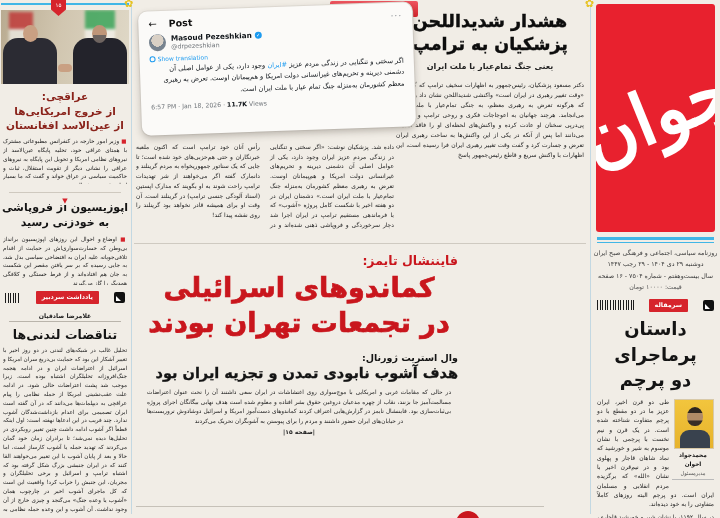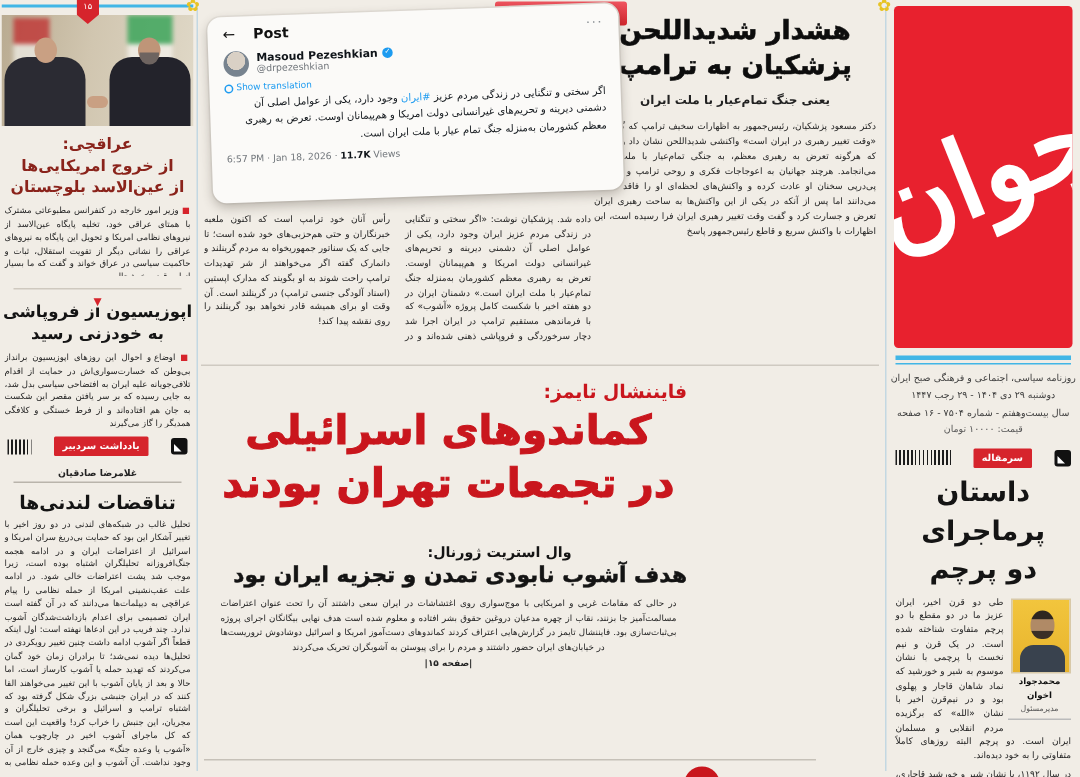--- a/index.html
+++ b/index.html
@@ -97,21 +97,21 @@
   .ls-body { margin-top:7px; font-size:6px; line-height:1.66; text-align:justify; color:#222; height:112px; overflow:hidden; }
 
   .tw-cols { position:absolute; left:2px; top:142px; width:258px; height:94px; overflow:hidden;
              column-count:2; column-gap:10px; font-size:6px; line-height:1.62; text-align:justify; color:#222; }
 
   .main-story { position:absolute; top:243px; left:0; right:0; border-top:1px solid #cfcac1; padding-top:9px; }
   .ms-inner { width:318px; margin-right:128px; }
   .ms-kicker { color:#c9161d; font-weight:bold; font-size:12.5px; text-align:right; padding-left:2px; }
   .ms-h { font-size:27px; font-weight:bold; color:#c9161d; text-align:center; line-height:1.28;
           -webkit-text-stroke:.7px #c9161d; margin-top:3px; }
-  .ms-subkicker { text-align:center; font-weight:bold; font-size:9.5px; margin-top:23px; color:#141414; padding-left:68px; }
+  .ms-subkicker { text-align:right; font-weight:bold; font-size:9.5px; margin-top:12px; color:#141414; padding-left:68px; }
   .ms-subh { font-weight:bold; font-size:14.5px; color:#141414; -webkit-text-stroke:.3px #141414; margin-top:2px; }
   .ms-body { margin:7px auto 0; width:304px; font-size:5.8px; line-height:1.65; text-align:justify;
              text-align-last:center; color:#222; }
   .ms-page { text-align:center; font-size:6px; font-weight:bold; margin-top:2px; color:#222; }
   .bottom-rule { position:absolute; left:2px; top:506px; width:408px; border-top:1px solid #c6c1b8; }
   .bottom-logo { position:absolute; left:322px; top:511px; width:24px; height:24px; background:#c9161d; border-radius:50%; }
 </style>
 </head>
 <body>
 
@@ -165,21 +165,21 @@
       <div class="man m1"></div>
       <div class="man m2"></div>
       <div class="head h1"></div>
       <div class="head h2"></div>
       <div class="beard"></div>
       <div class="shake"></div>
     </div>
     <div class="lc-h1">
       <div>عراقچی:</div>
       <div>از خروج امریکایی‌ها</div>
-      <div>از عین‌الاسد بلوچستان</div>
+      <div>از عین‌الاسد افغانستان</div>
     </div>
     <div class="lc-body bulleted" style="height:47px;">وزیر امور خارجه در کنفرانس مطبوعاتی مشترک با همتای عراقی خود، تخلیه پایگاه عین‌الاسد از نیروهای نظامی امریکا و تحویل این پایگاه به نیروهای عراقی را نشانی دیگر از تقویت استقلال، ثبات و حاکمیت سیاسی در عراق خواند و گفت که ما بسیار از این قضیه خوشحالیم</div>
     <div class="lc-div"></div>
     <div class="lc-h2">
       <div>اپوزیسیون از فروپاشی</div>
       <div>به خودزنی رسید</div>
     </div>
     <div class="lc-body bulleted" style="height:50px;">اوضاع و احوال این روزهای اپوزیسیون برانداز بی‌وطن که خسارت‌سواری‌اش در حمایت از اقدام تلافی‌جویانه علیه ایران به افتضاحی سیاسی بدل شد، به جایی رسیده که بر سر یافتن مقصر این شکست به جان هم افتاده‌اند و از فرط خستگی و کلافگی همدیگر را گاز می‌گیرند</div>
     <div class="label-row">
       <div class="barcode"></div>

